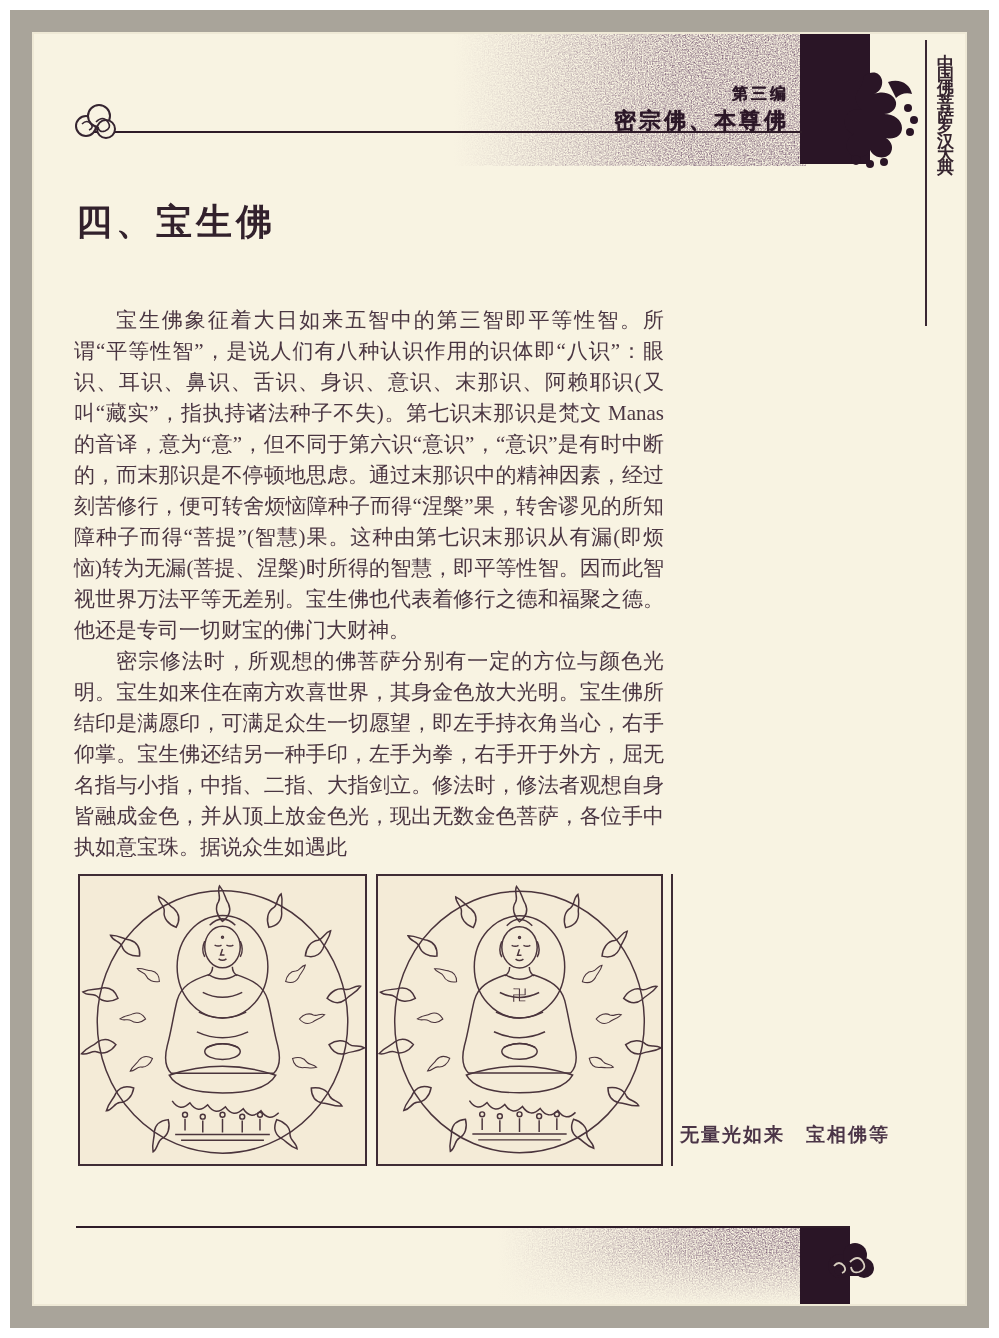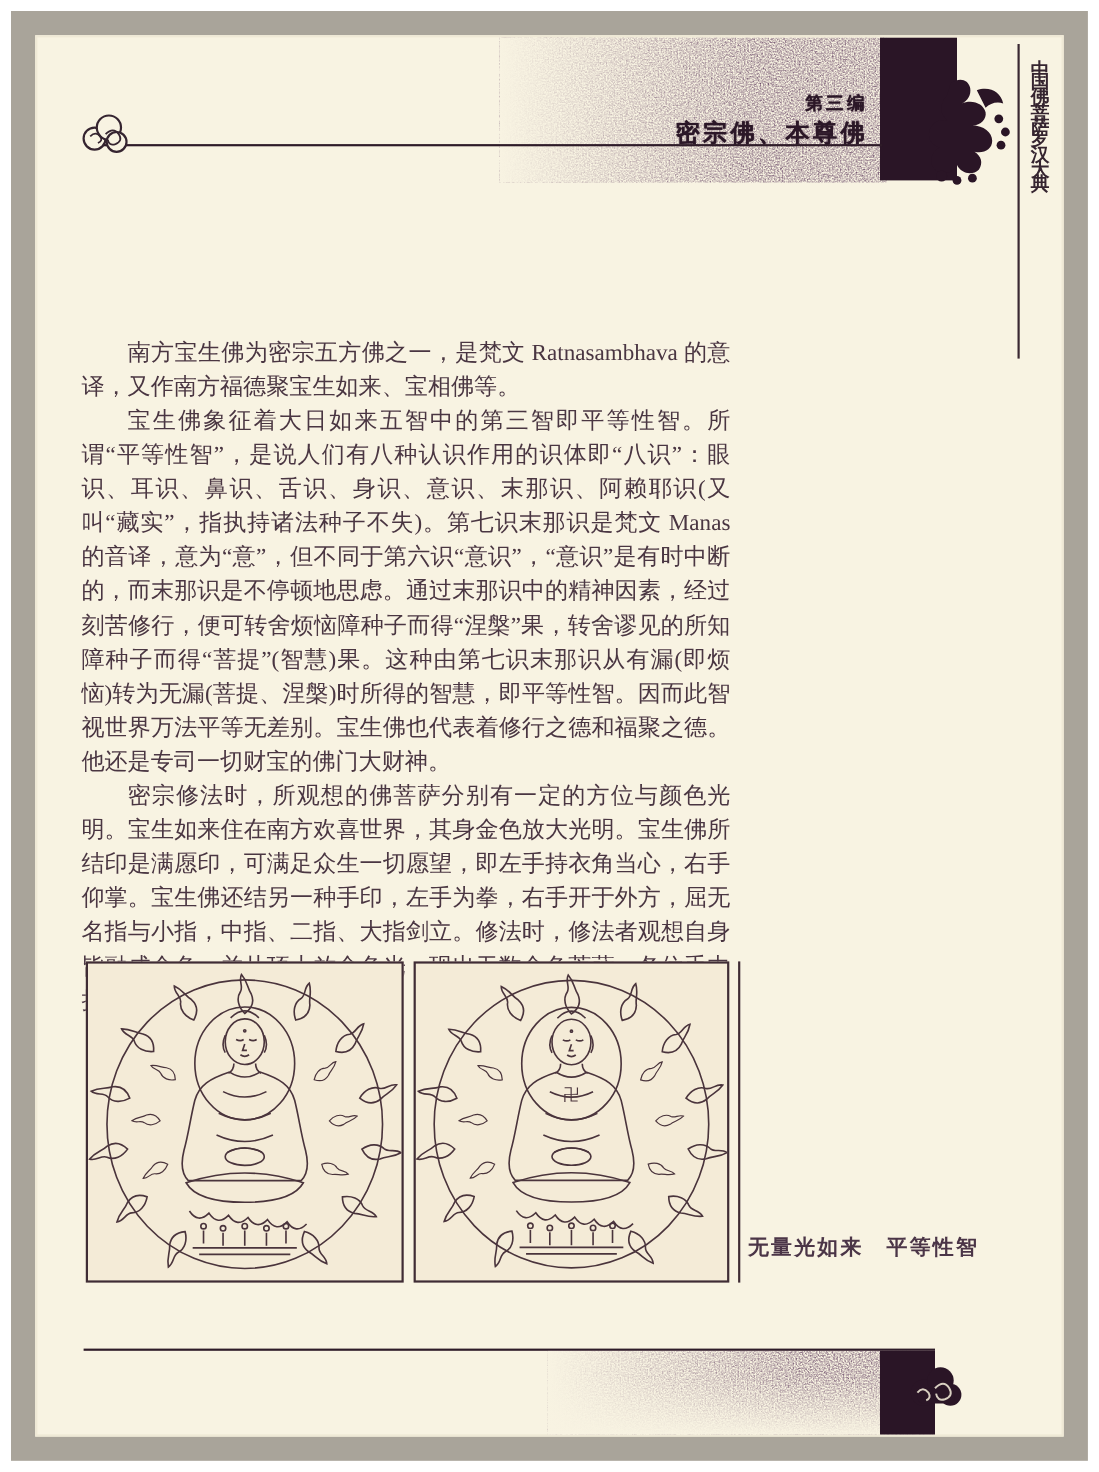--- a/index.html
+++ b/index.html
@@ -151,43 +151,43 @@
         <path d="M24,20 q7,-7 12,0 q4,6 -3,9 q-6,2 -7,-4"></path>
         <path d="M10,22 q5,-5 9,0 q3,4 -2,6"></path>
       </g>
     </svg>
 
     <div class="sidebar">
       <div class="sidebar-rule"></div>
       <div class="sidebar-text">中国佛菩萨罗汉大典</div>
     </div>
 
+    <h1 class="page-title">四、宝生佛</h1>
 
     <div class="body-text">
-      <p>南方宝生佛为密宗五方佛之一，是梵文 Ratnasambhava 的意译，又作南方福德聚宝生如来、宝相佛等。</p>
       <p>宝生佛象征着大日如来五智中的第三智即平等性智。所谓“平等性智”，是说人们有八种认识作用的识体即“八识”：眼识、耳识、鼻识、舌识、身识、意识、末那识、阿赖耶识(又叫“藏实”，指执持诸法种子不失)。第七识末那识是梵文 Manas 的音译，意为“意”，但不同于第六识“意识”，“意识”是有时中断的，而末那识是不停顿地思虑。通过末那识中的精神因素，经过刻苦修行，便可转舍烦恼障种子而得“涅槃”果，转舍谬见的所知障种子而得“菩提”(智慧)果。这种由第七识末那识从有漏(即烦恼)转为无漏(菩提、涅槃)时所得的智慧，即平等性智。因而此智视世界万法平等无差别。宝生佛也代表着修行之德和福聚之德。他还是专司一切财宝的佛门大财神。</p>
       <p>密宗修法时，所观想的佛菩萨分别有一定的方位与颜色光明。宝生如来住在南方欢喜世界，其身金色放大光明。宝生佛所结印是满愿印，可满足众生一切愿望，即左手持衣角当心，右手仰掌。宝生佛还结另一种手印，左手为拳，右手开于外方，屈无名指与小指，中指、二指、大指剑立。修法时，修法者观想自身皆融成金色，并从顶上放金色光，现出无数金色菩萨，各位手中执如意宝珠。据说众生如遇此</p>
     </div>
 
     <div class="figure">
       <div class="panel left">
         <svg viewBox="0 0 288 292">
           <use href="#buddha-art"></use>
         </svg>
       </div>
       <div class="panel right">
         <svg viewBox="0 0 288 292">
           <use href="#buddha-art"></use>
           <text x="144" y="126" font-size="15" fill="#4a343c" text-anchor="middle">卍</text>
         </svg>
       </div>
       <div class="figure-edge"></div>
     </div>
     <div class="fig-caption">
-      <div>无量光如来　平等性智</div>
+      <div>无量光如来　宝相佛等</div>
     </div>
 
     <div class="ftr-rule"></div>
     <svg class="ftr-noise">
       <rect width="350" height="78" filter="url(#grain)"></rect>
       <rect width="350" height="78" fill="url(#fadeL)"></rect>
       <rect width="350" height="78" fill="url(#fadeB)"></rect>
     </svg>
     <div class="ftr-block"></div>
     <svg class="cloud-br" viewBox="0 0 56 46">

